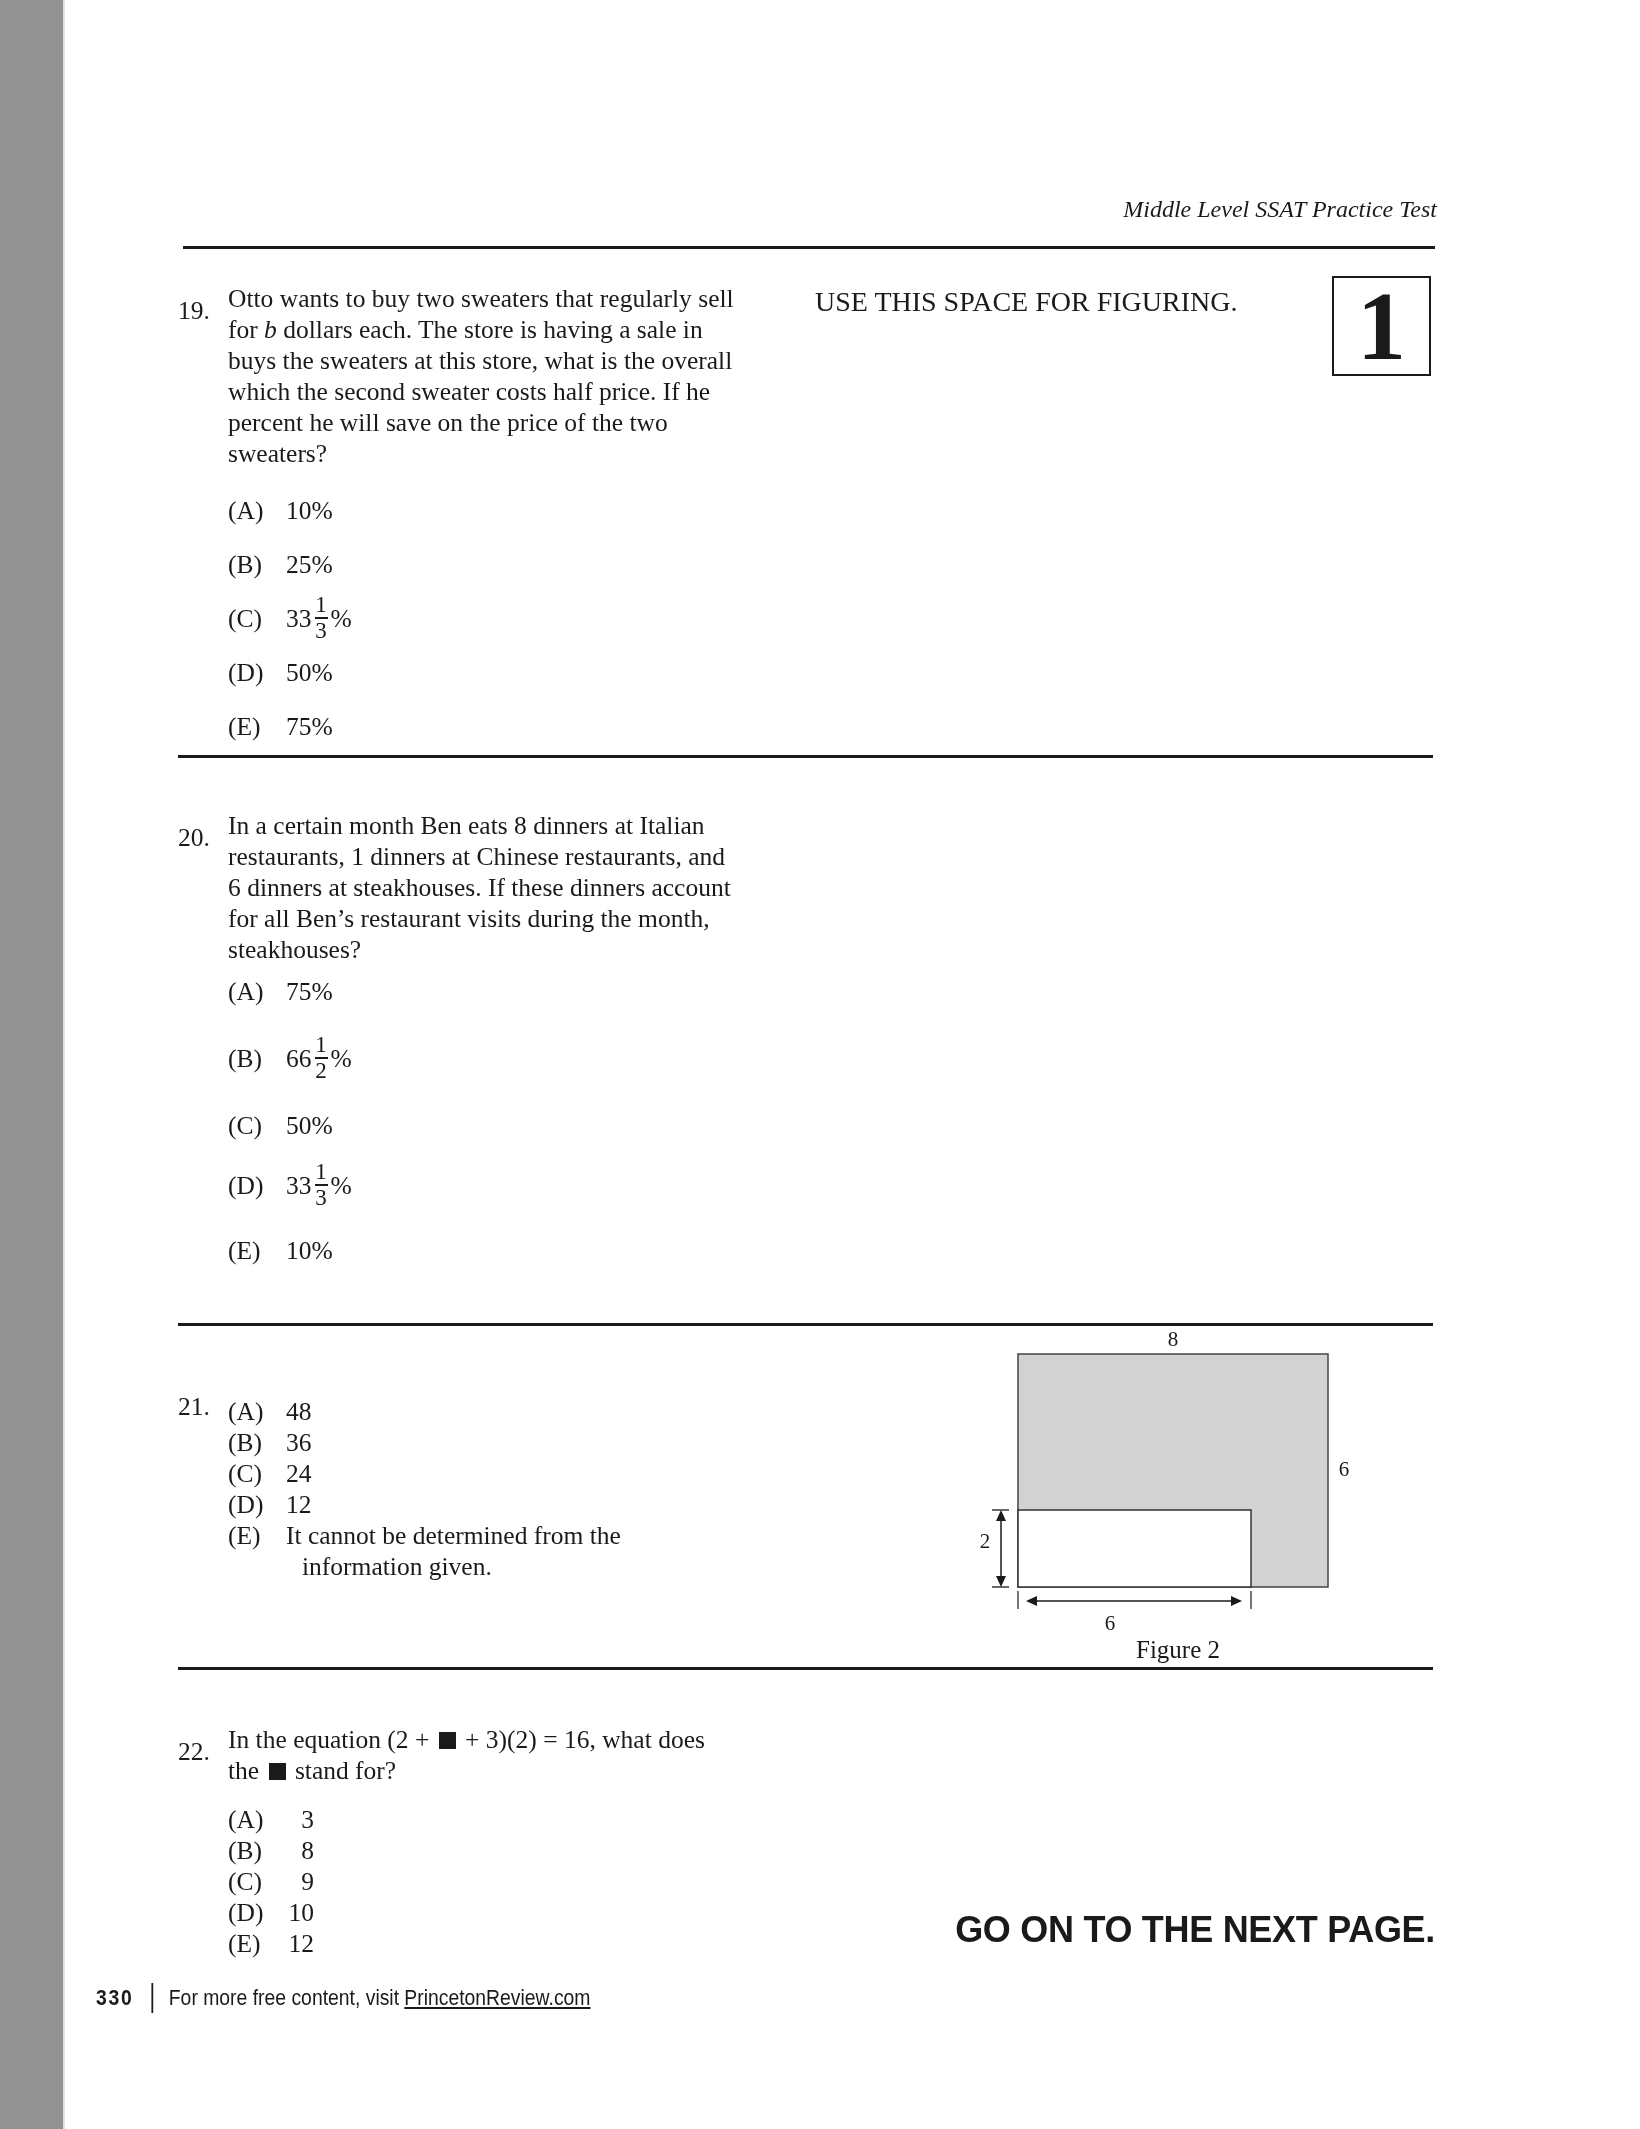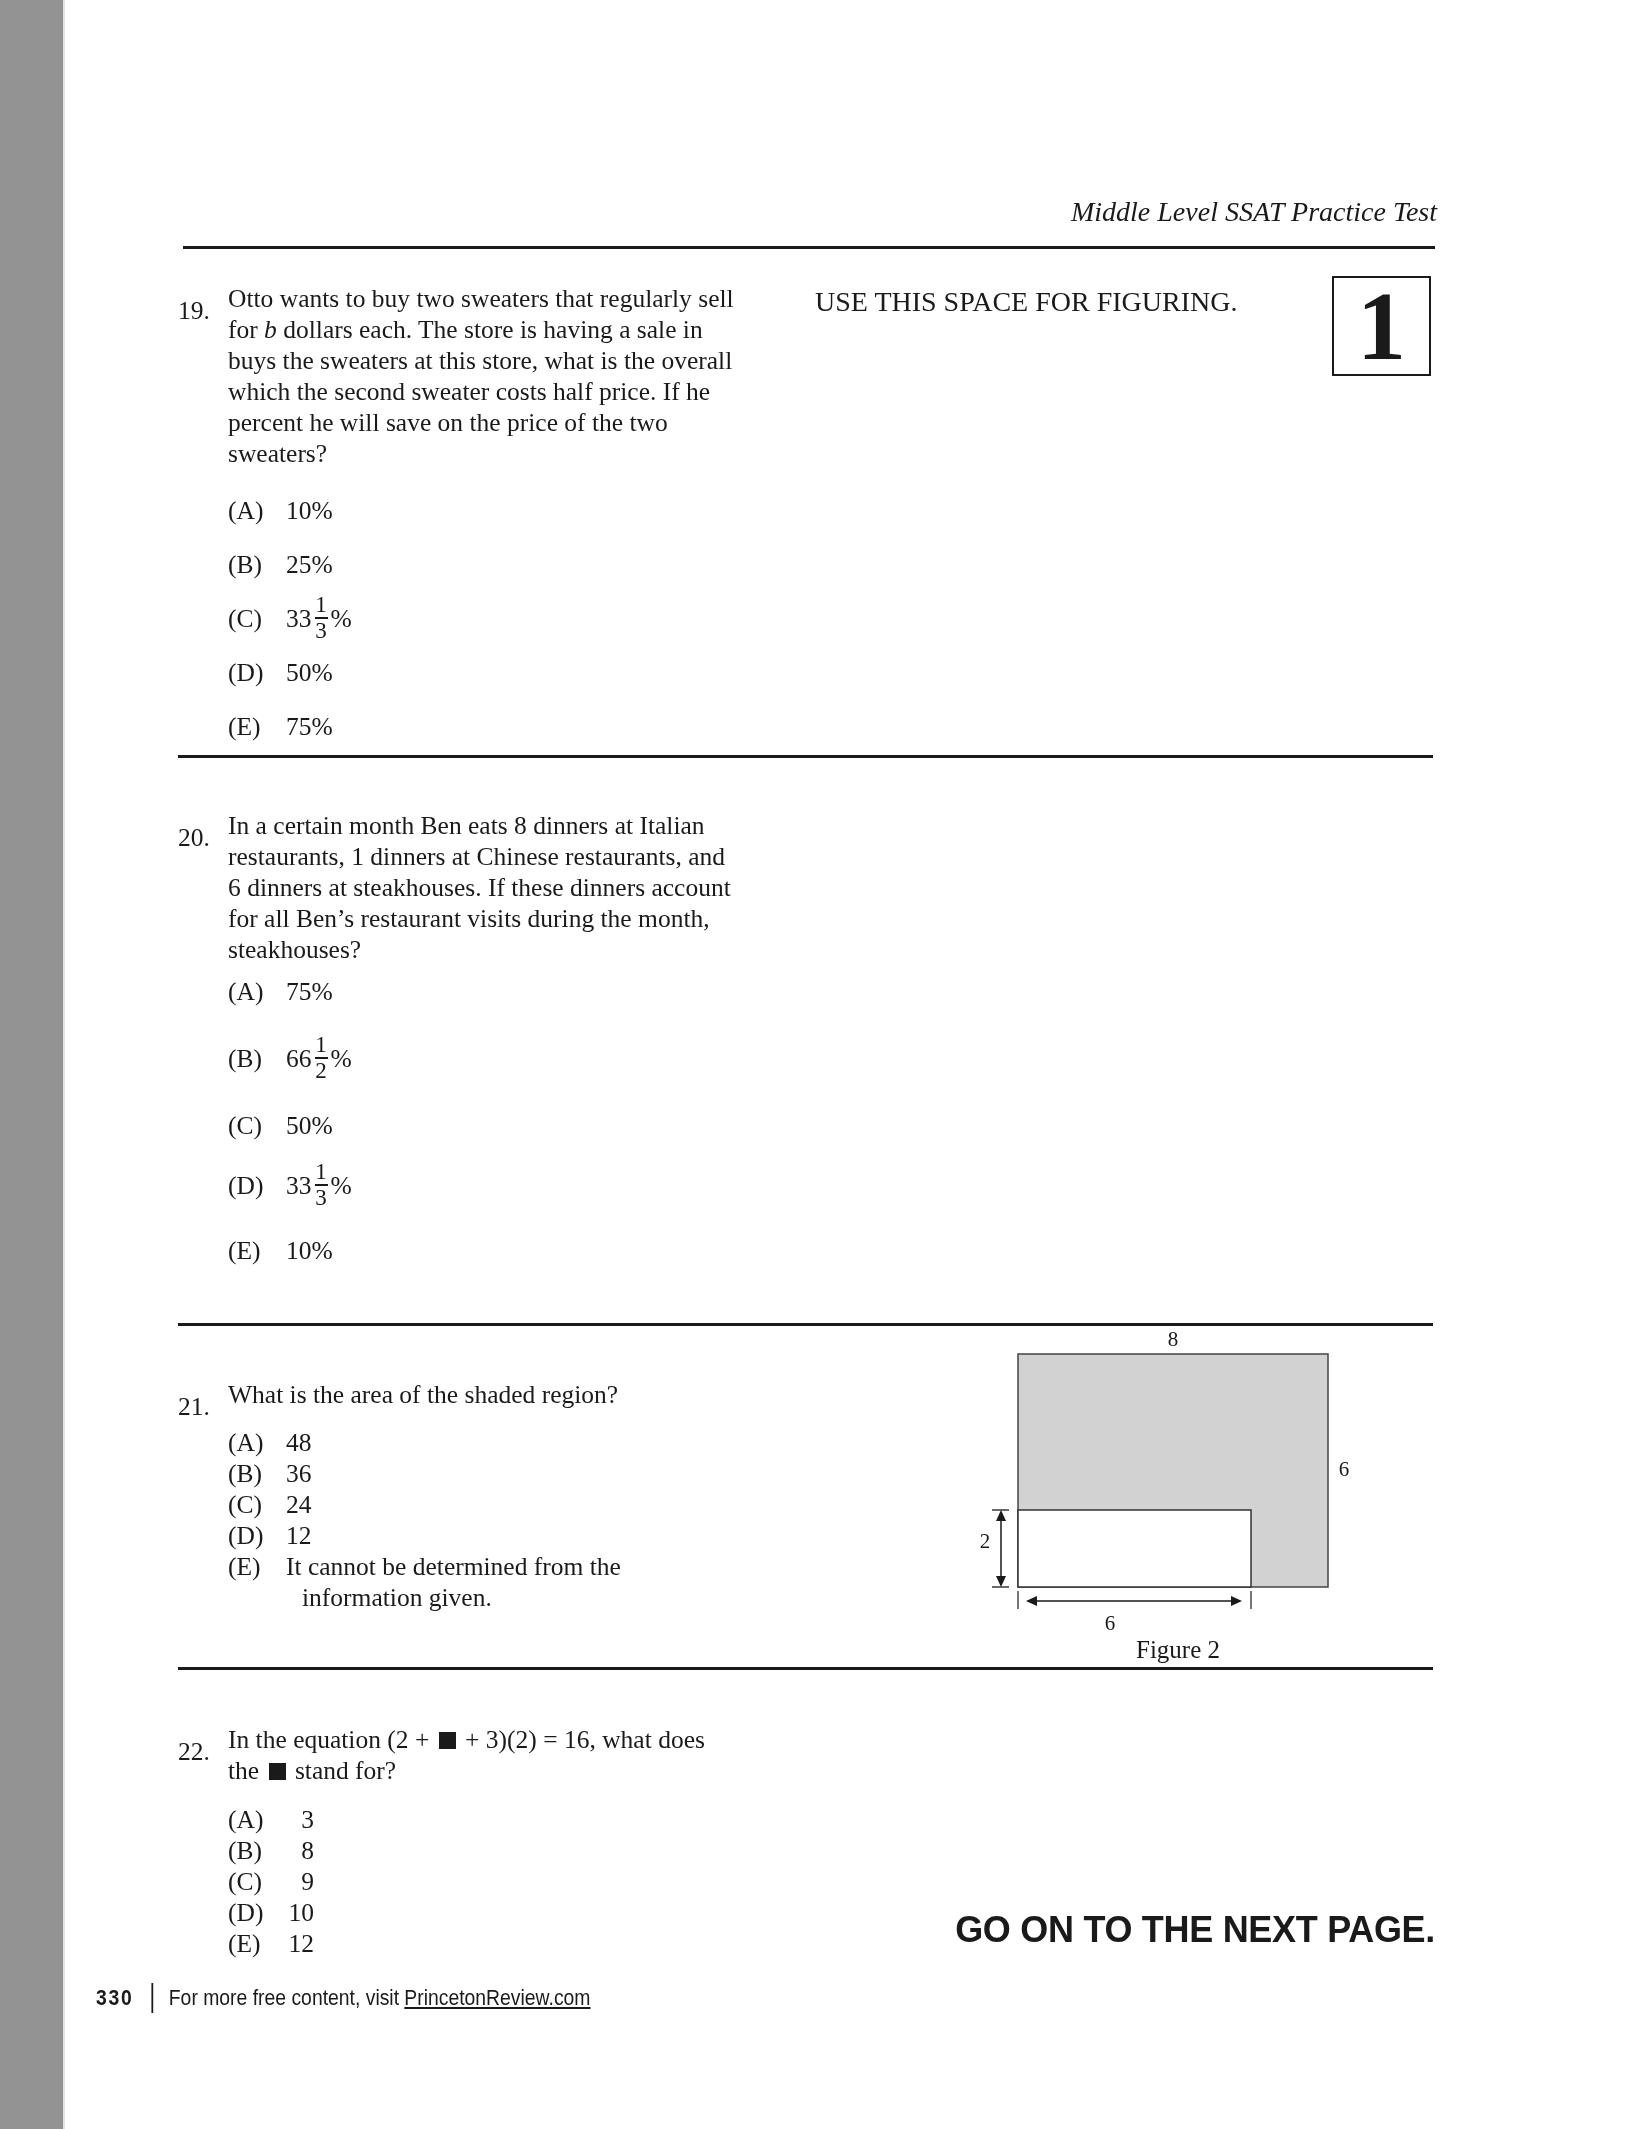--- a/index.html
+++ b/index.html
@@ -3,21 +3,21 @@
 <meta charset="utf-8">
 <style>
   html, body { margin: 0; padding: 0; }
   body {
     width: 1640px; height: 2129px; position: relative; overflow: hidden;
     background: #ffffff; color: #1a1a1a;
     font-family: "Liberation Serif", "DejaVu Serif", serif;
   }
   .side-bar { position: absolute; left: 0; top: 0; width: 63px; height: 2129px; background: #939393; border-right: 2px solid #e2e2e2; }
   .abs { position: absolute; }
-  .header-title { right: 203px; top: 196px; font-size: 28px; font-style: italic; white-space: nowrap; }
+  .header-title { right: 203px; top: 196px; font-size: 24px; font-style: italic; white-space: nowrap; }
   .rule { position: absolute; height: 3px; background: #1a1a1a; }
   .section-box { left: 1332px; top: 276px; width: 95px; height: 96px; border: 2.5px solid #1a1a1a; text-align: center; font-weight: bold; font-size: 98px; line-height: 96px; }
   .figuring { left: 815px; top: 286px; font-size: 28px; white-space: nowrap; }
   .q { position: absolute; left: 178px; width: 600px; font-size: 25.5px; line-height: 31px; }
   .q .num { position: absolute; left: 0; top: 12px; }
   .q .stem { margin-left: 50px; }
   .choices { margin-left: 50px; }
   .choice { display: flex; align-items: center; white-space: nowrap; }
   .choice .lbl { width: 58px; flex: none; }
   .choice .val { display: inline-flex; align-items: center; }
@@ -134,21 +134,20 @@
     <div class="choice" style="height:54px;">
         <span class="lbl">(E)</span>
         <span class="val">10%</span>
       </div>
   </div>
 </div>
 <div class="rule" style="left:178px; top:1323px; width:1255px;"></div>
 
 <div class="q" style="top:1379px;">
   <span class="num">21.</span>
-  <div class="stem">What is the area of the shaded region?</div>
   <div class="choices compact" style="margin-top:17px;">
     <div class="choice">
         <span class="lbl">(A)</span>
         <span class="val">48</span>
       </div>
     <div class="choice">
         <span class="lbl">(B)</span>
         <span class="val">36</span>
       </div>
     <div class="choice">

